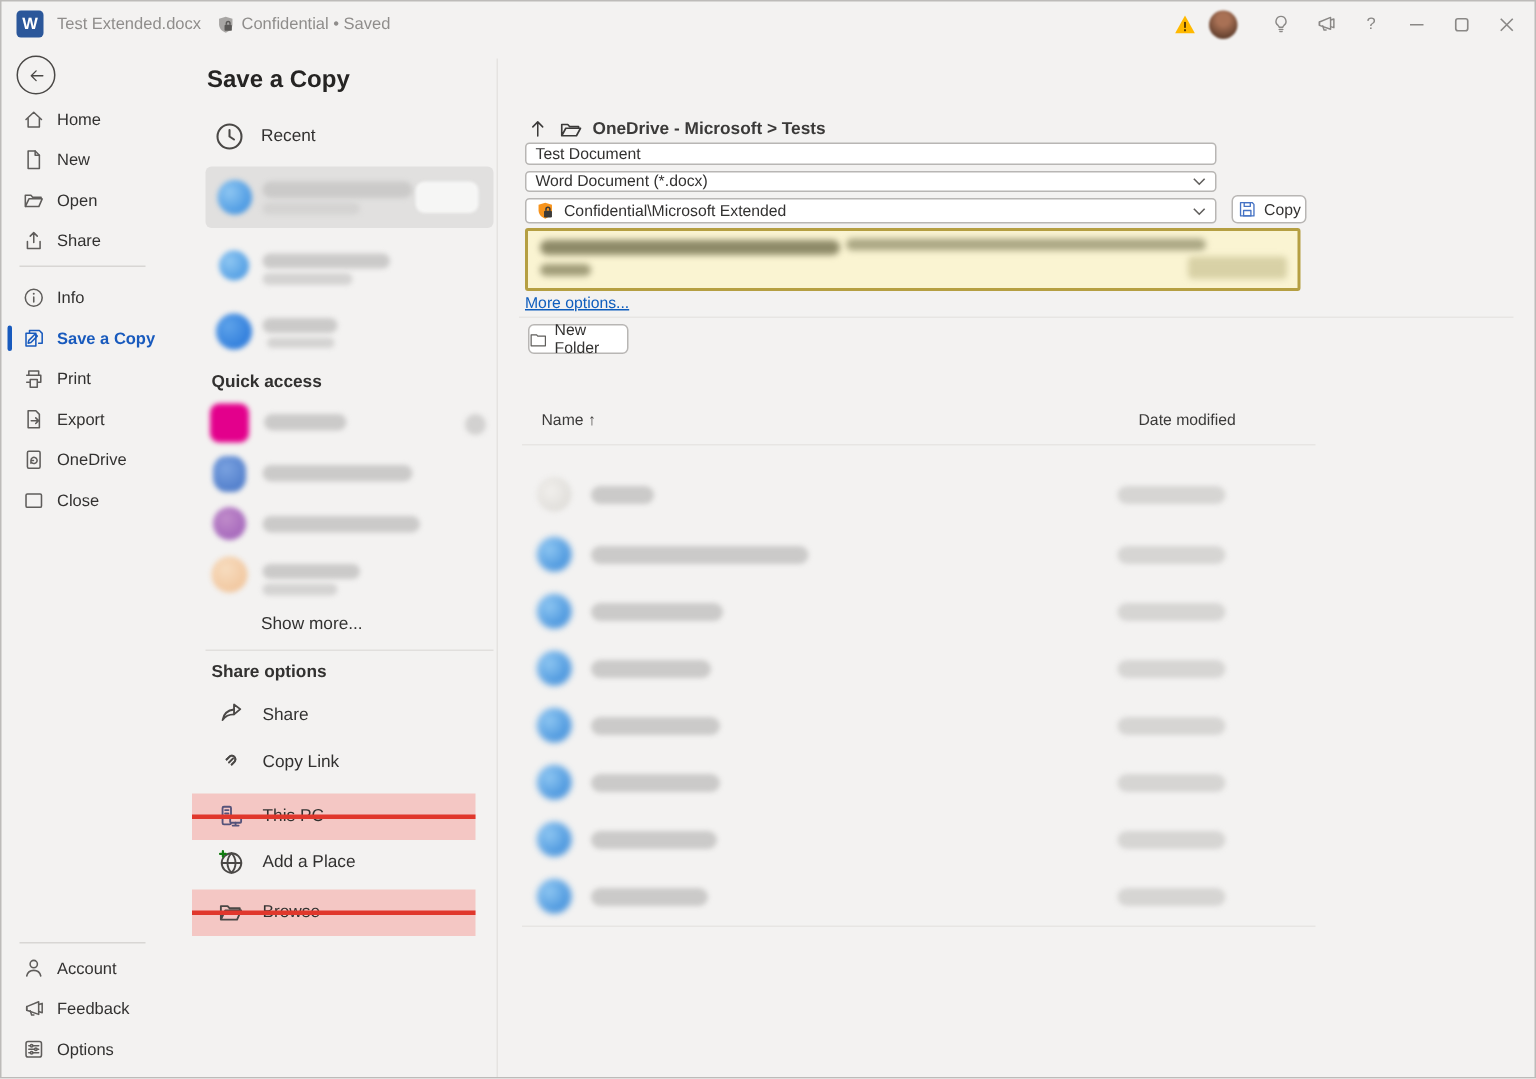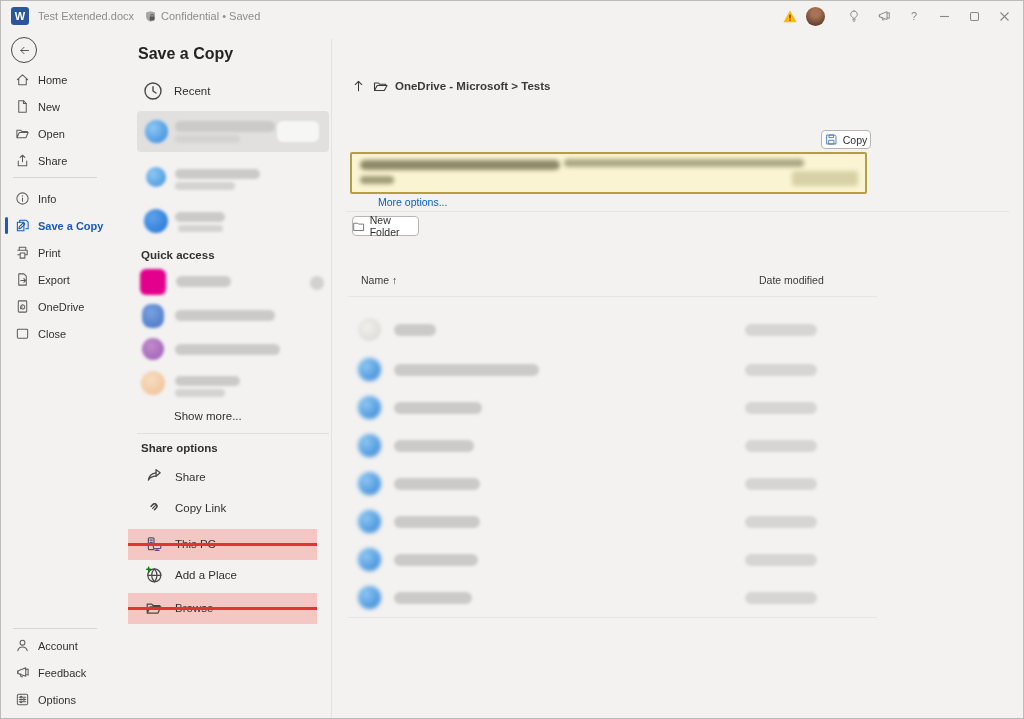--- a/index.html
+++ b/index.html
@@ -37,21 +37,21 @@
   .mid-div{position:absolute;left:136px;width:192px;height:1px;background:#e1dfdd;}
   .vdiv{position:absolute;left:330px;top:38px;bottom:0;width:1px;background:#e5e3e1;}
 
   
   .crumb{position:absolute;left:394px;top:79px;font-size:11.5px;font-weight:bold;color:#3b3a39;}
   .field{position:absolute;left:349px;width:461px;background:#fff;border:1px solid #b8b6b4;border-radius:3px;box-sizing:border-box;font-size:10.5px;color:#323130;display:flex;align-items:center;padding:0 6px;}
   .chev{margin-left:auto;}
   .btn{position:absolute;background:#fff;border:1px solid #b8b6b4;border-radius:4px;box-sizing:border-box;font-size:10.5px;color:#323130;display:flex;align-items:center;justify-content:center;gap:5px;}
   .warnbox{position:absolute;left:349px;top:151px;width:517px;height:42px;background:#faf4d2;border:2px solid #b59f42;border-radius:2px;box-sizing:border-box;}
   .wcap{position:absolute;border-radius:5px;filter:blur(2px);}
-  .link{position:absolute;left:349px;top:195px;font-size:10.5px;color:#0e5dbd;margin-left:28px;}
+  .link{position:absolute;left:349px;top:195px;font-size:10.5px;color:#0e5dbd;text-decoration:underline;}
   .hdiv{position:absolute;height:1px;background:#e7e5e3;}
   .colhead{position:absolute;font-size:10.5px;color:#3b3a39;}
   .frow{position:absolute;left:347px;width:529px;height:38px;}
   .fico{position:absolute;left:10px;top:7px;width:23px;height:23px;border-radius:50%;filter:blur(2.2px);background:radial-gradient(circle at 35% 35%,#8fc7f2,#2b7fd4);}
   .fico.folder{background:radial-gradient(circle at 40% 40%,#f1efec,#d9d7d3);filter:blur(1.6px);}
   .fname{left:46px;top:13px;height:12px;}
   .fdate{left:397px;top:13px;width:72px;height:12px;background:#d6d5d3;}
 </style>
 </head>
 <body>
@@ -340,22 +340,48 @@
         <path d="M8 13.5v-10M4.5 7 8 3.5 11.5 7"></path>
       </svg>
   </span>
   <span style="position:absolute;left:372px;top:79px">
     <svg width="16" height="14" viewBox="0 0 16 14" class="stk" style="stroke:#3b3a39">
         <path d="M1.5 3h4l1.2 1.3h6V5.5M1.5 3v7.5h9.8l2.7-5H4.2L1.5 10.5"></path>
       </svg>
   </span>
   <span class="crumb">OneDrive - Microsoft &gt; Tests</span>
 
-
-
+  <div class="field" style="top:94px;height:15px">
+    <span>Test Document</span>
+  </div>
+
+  <div class="field" style="top:113px;height:14px">
+    <span>Word Document (*.docx)</span>
+    <span class="chev">
+        <svg width="9" height="6" viewBox="0 0 10 6">
+          <path d="M1 1l4 4 4-4" fill="none" stroke="#5f5d5b" stroke-width="1.2"></path>
+        </svg>
+      </span>
+  </div>
+
+  <div class="field" style="top:131px;height:17px">
+    <span style="margin-right:6px">
+      <svg width="13" height="13" viewBox="0 0 16 16">
+          <path d="M8 1.5 13.5 3v4.6c0 3.4-2.3 5.6-5.5 6.9C4.8 13.2 2.5 11 2.5 7.6V3z" fill="#f7941d"></path>
+          <rect x="7" y="8" width="6.5" height="5.5" rx="1" fill="#3b3a39"></rect>
+          <path d="M8.6 8V6.7a1.6 1.6 0 0 1 3.2 0V8" fill="none" stroke="#3b3a39" stroke-width="1.3"></path>
+        </svg>
+    </span>
+    <span>Confidential\Microsoft Extended</span>
+    <span class="chev">
+        <svg width="9" height="6" viewBox="0 0 10 6">
+          <path d="M1 1l4 4 4-4" fill="none" stroke="#5f5d5b" stroke-width="1.2"></path>
+        </svg>
+      </span>
+  </div>
 
   <div class="btn" style="left:820px;top:129px;width:50px;height:19px">
     <svg width="13" height="13" viewBox="0 0 16 16" class="stk" style="stroke:#4472c4">
         <path d="M2.5 2.5h9.5l1.5 1.5v9.5H2.5z"></path>
         <rect x="5" y="9" width="6" height="4.5"></rect>
         <rect x="5.5" y="2.5" width="5" height="3.2"></rect>
       </svg>
     <span>Copy</span>
   </div>
 

